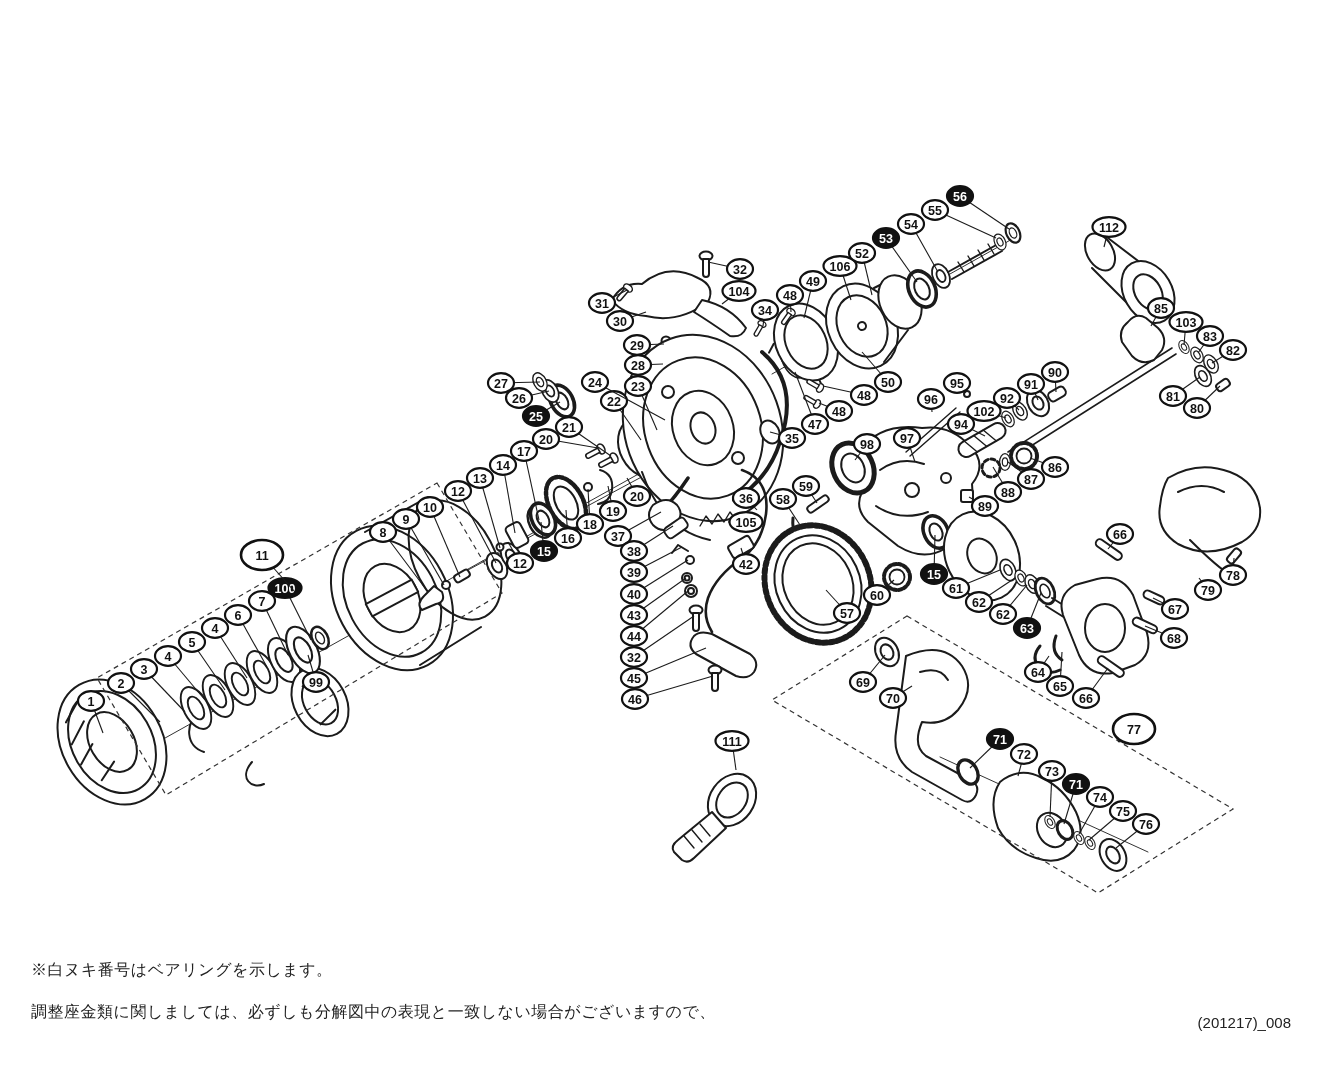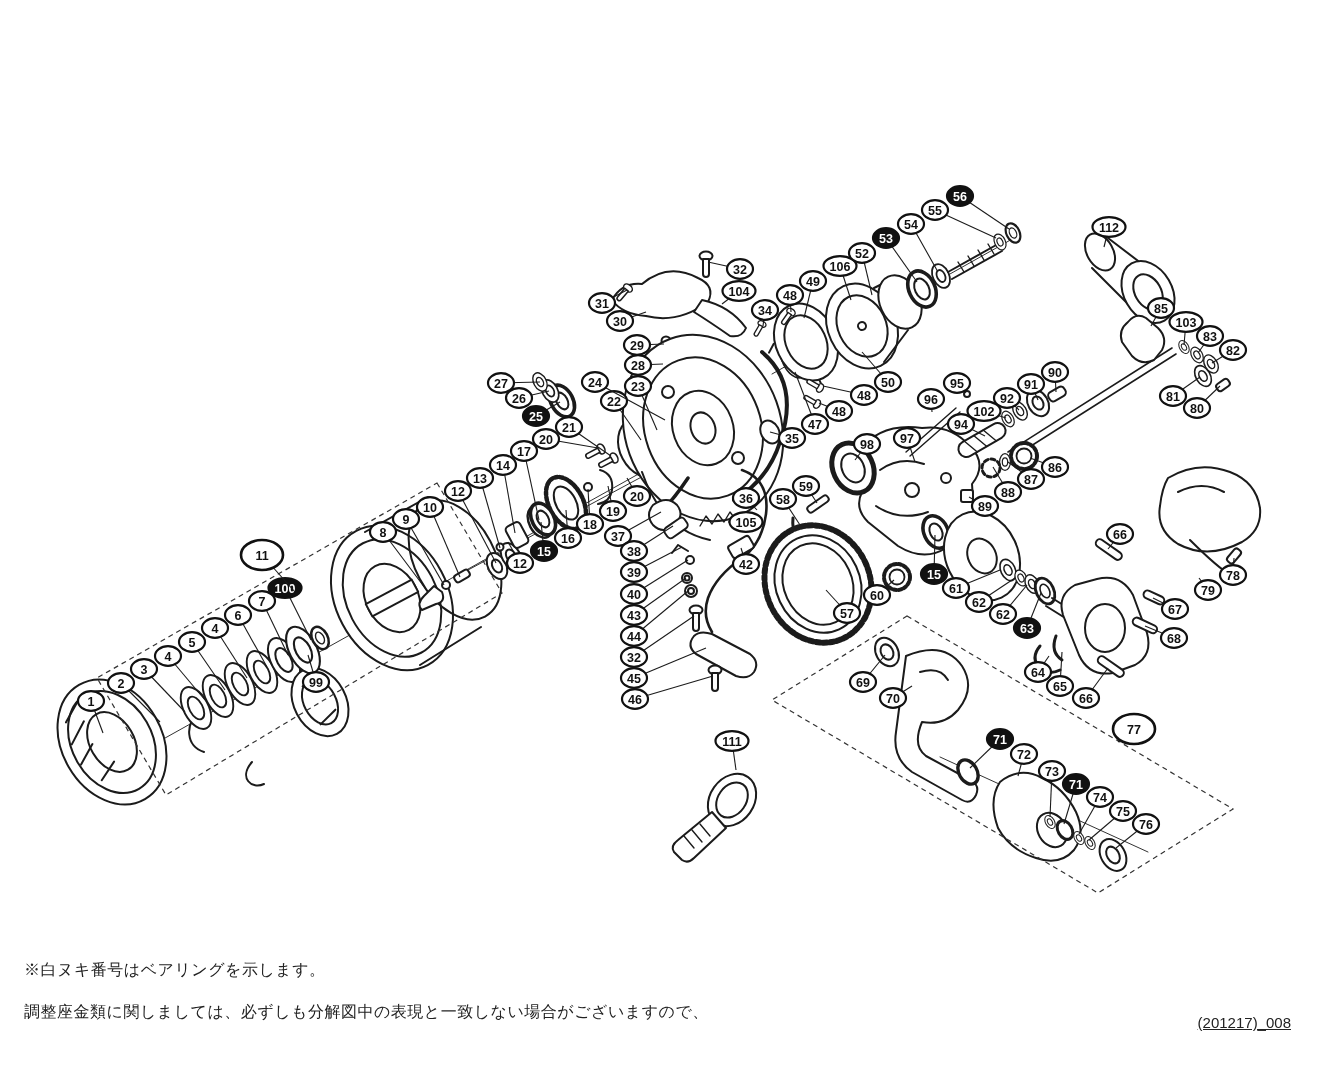--- a/index.html
+++ b/index.html
@@ -1,23 +1,23 @@
 <!DOCTYPE html>
 <html><head>
 <meta charset="utf-8">
 <style>
   html,body{margin:0;padding:0;background:#fff;}
   .page{position:relative;width:1325px;height:1074px;background:#ffffff;overflow:hidden;
         font-family:"Liberation Sans",sans-serif;}
   .diagram-svg{position:absolute;left:0;top:0;}
   .callout-num{font:700 12.5px "Liberation Sans",sans-serif;text-anchor:middle;dominant-baseline:central;}
-  .footer{position:absolute;left:24px;top:960px;width:1255px;color:#222;}
+  .footer{position:absolute;left:31px;top:960px;width:1255px;color:#222;}
   .bearing-note{font-size:16px;letter-spacing:0.5px;}
   .disclaimer{margin-top:19px;font-size:16px;line-height:27px;letter-spacing:0.5px;font-family:Liberation Mono, monospace;}
-  .doc-code{position:absolute;right:34px;top:1014px;font-size:15px;color:#222;text-decoration:underline;}
+  .doc-code{position:absolute;right:34px;top:1014px;font-size:15px;color:#222;}
 </style>
 </head>
 <body>
 
 <div class="page">
 
   <svg class="diagram-svg" width="1325" height="950" viewBox="0 0 1325 950">
     <defs>
       <g id="wsh">
           <ellipse rx="13" ry="24" fill="#fff"></ellipse>

